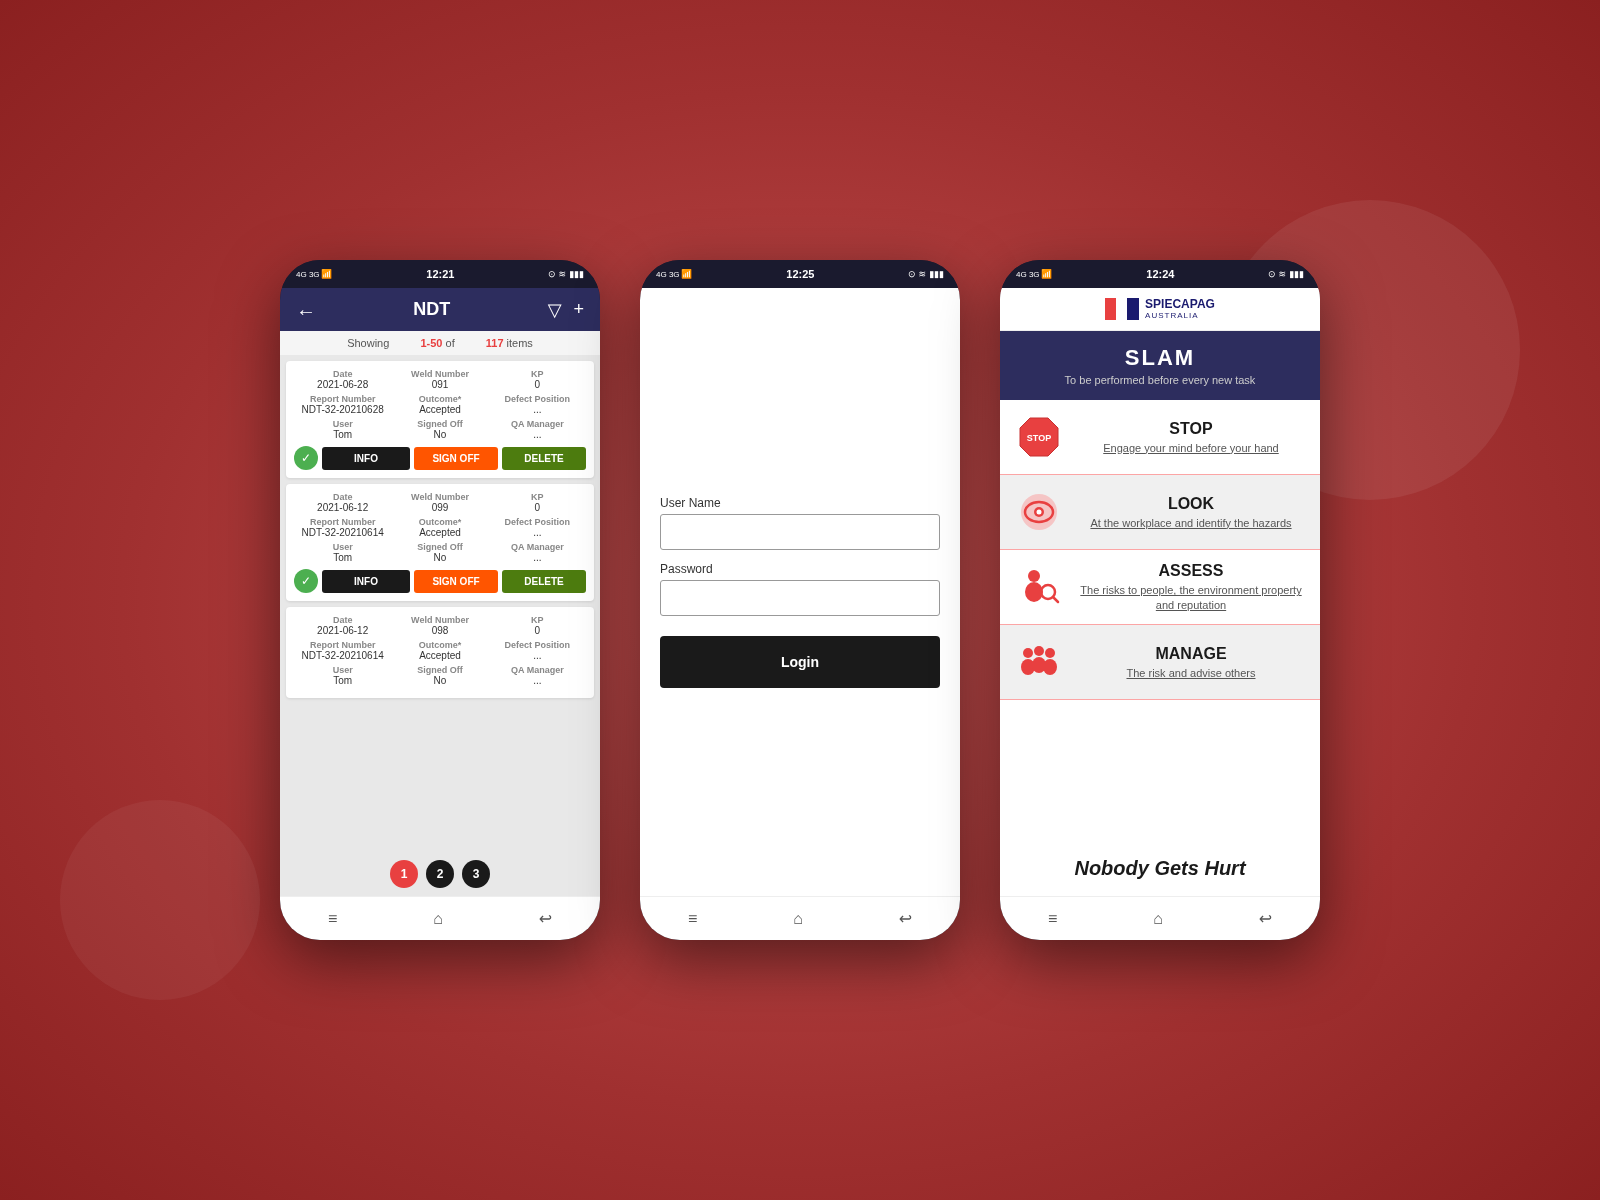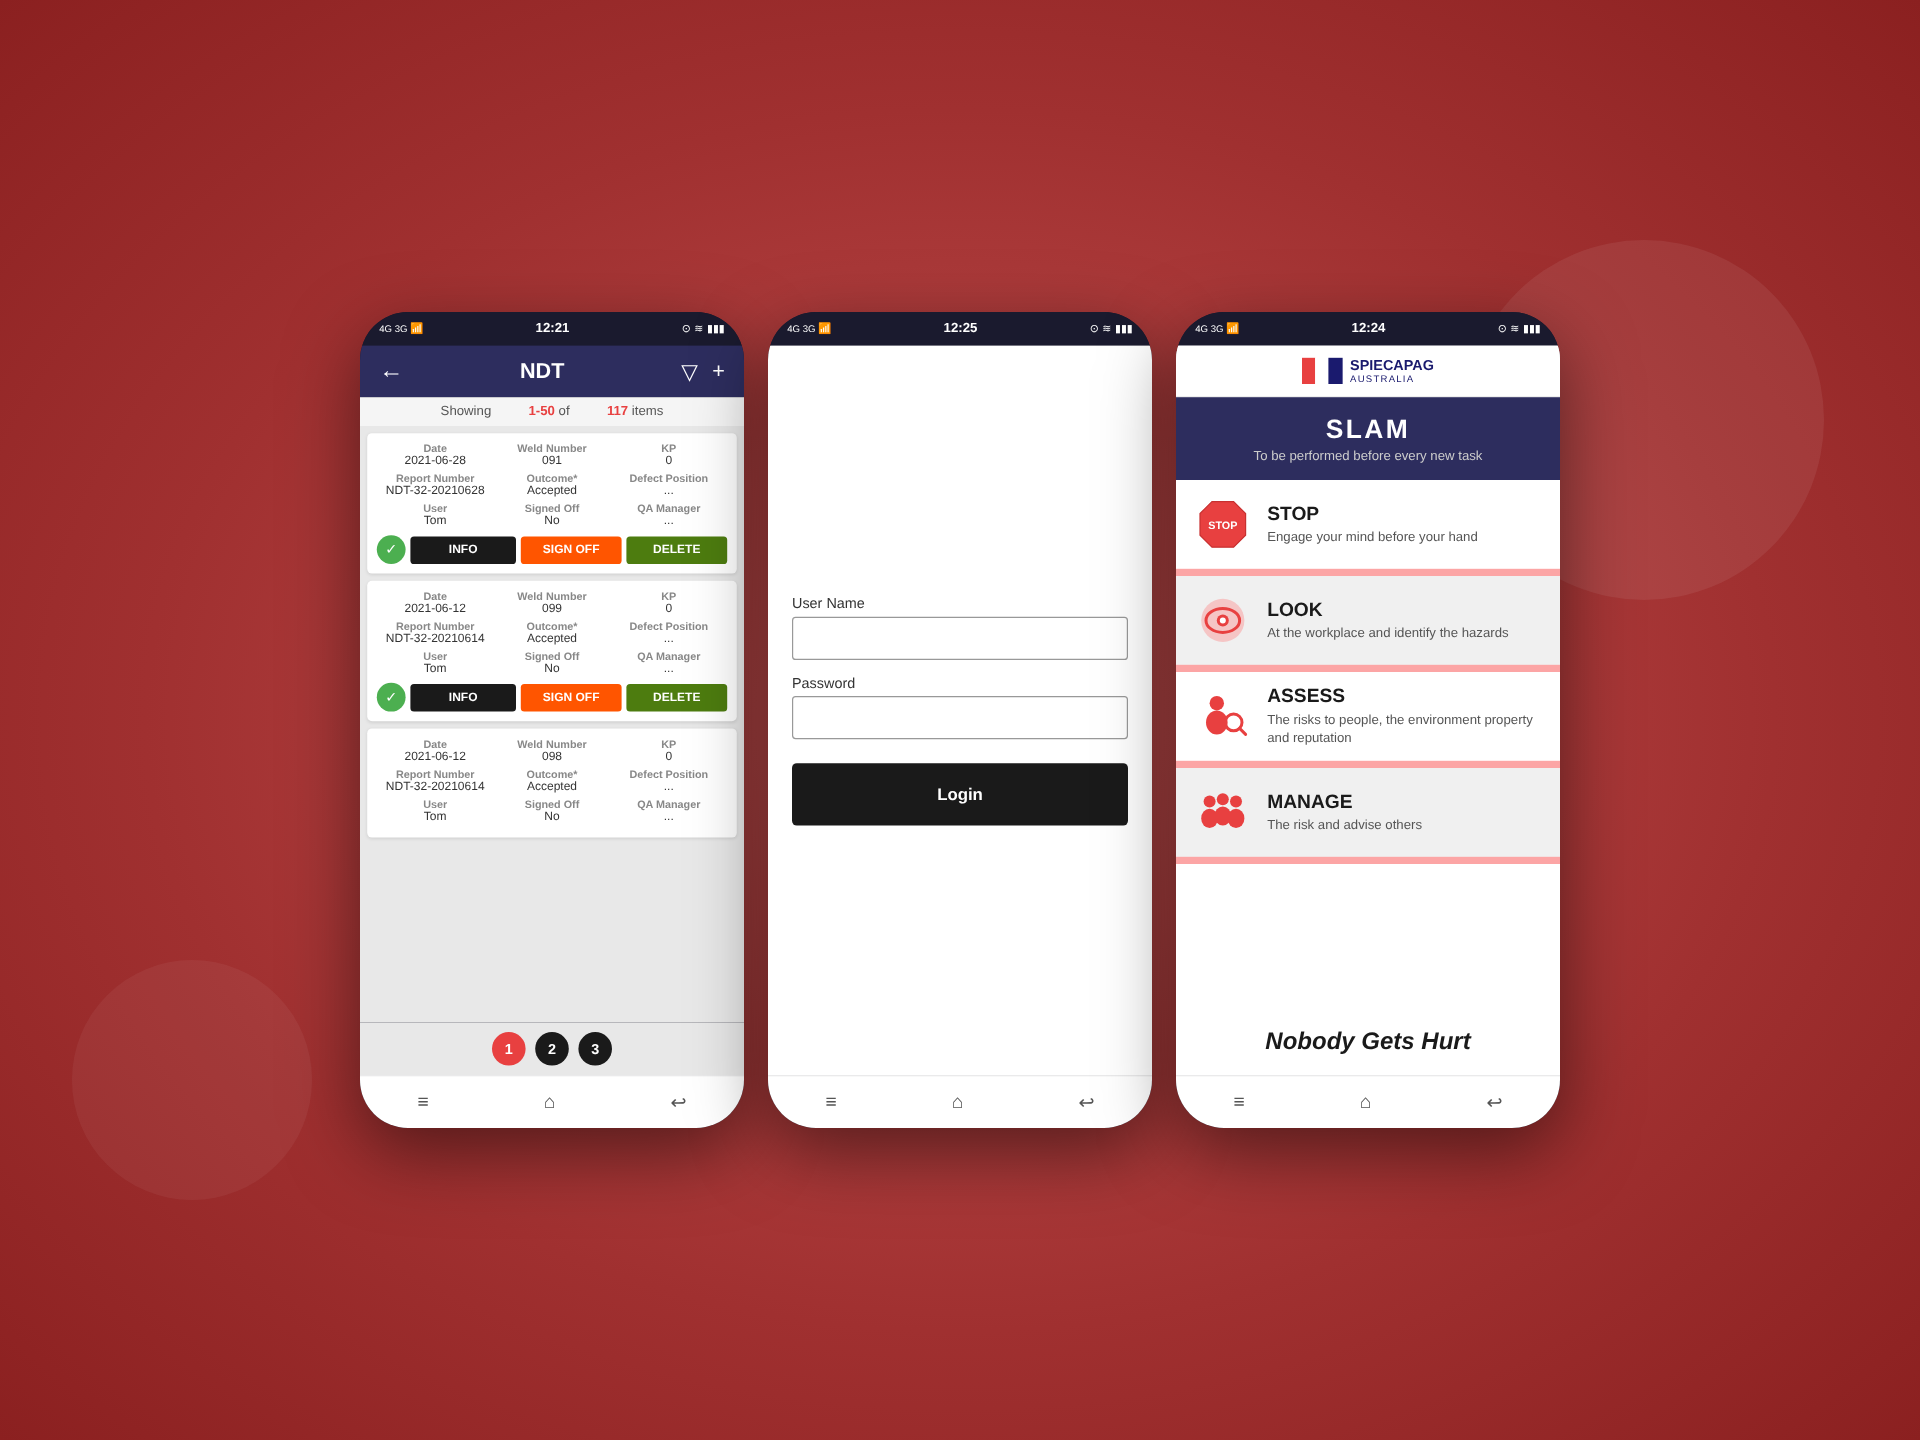--- a/index.html
+++ b/index.html
@@ -26,21 +26,21 @@
     body::after {
       content: '';
       position: absolute;
       width: 200px; height: 200px;
       border-radius: 50%;
       background: rgba(255,255,255,0.05);
       left: 60px; bottom: 200px;
     }
     .phones-container {
       display: flex;
-      gap: 20px;
+      gap: 40px;
       align-items: center;
       justify-content: center;
     }
     
     .phone {
       width: 320px;
       height: 680px;
       background: #1a1a2e;
       border-radius: 40px;
       overflow: hidden;
@@ -351,21 +351,22 @@
       flex: 1;
       overflow: hidden;
       display: flex;
       flex-direction: column;
     }
     .slam-item {
       display: flex;
       align-items: center;
       padding: 12px 14px;
       gap: 12px;
-      border-bottom: 6px solid #fca5a5;
+      border-bottom: 1px solid #fca5a5;
+      text-align: center;
     }
     .slam-item:nth-child(odd) { background: white; }
     .slam-item:nth-child(even) { background: #f0f0f0; }
     .slam-icon-wrap {
       width: 50px;
       height: 50px;
       flex-shrink: 0;
       display: flex;
       align-items: center;
       justify-content: center;
@@ -376,20 +377,21 @@
     .slam-item-title {
       font-size: 16px;
       font-weight: 700;
       color: #1a1a1a;
       margin-bottom: 3px;
     }
     .slam-item-desc {
       font-size: 11px;
       color: #555;
       line-height: 1.3;
+      text-decoration: underline;
     }
     .nobody-gets-hurt {
       text-align: center;
       padding: 16px;
       font-size: 20px;
       font-style: italic;
       color: #1a1a1a;
       font-weight: 600;
       background: white;
       flex-shrink: 0;

